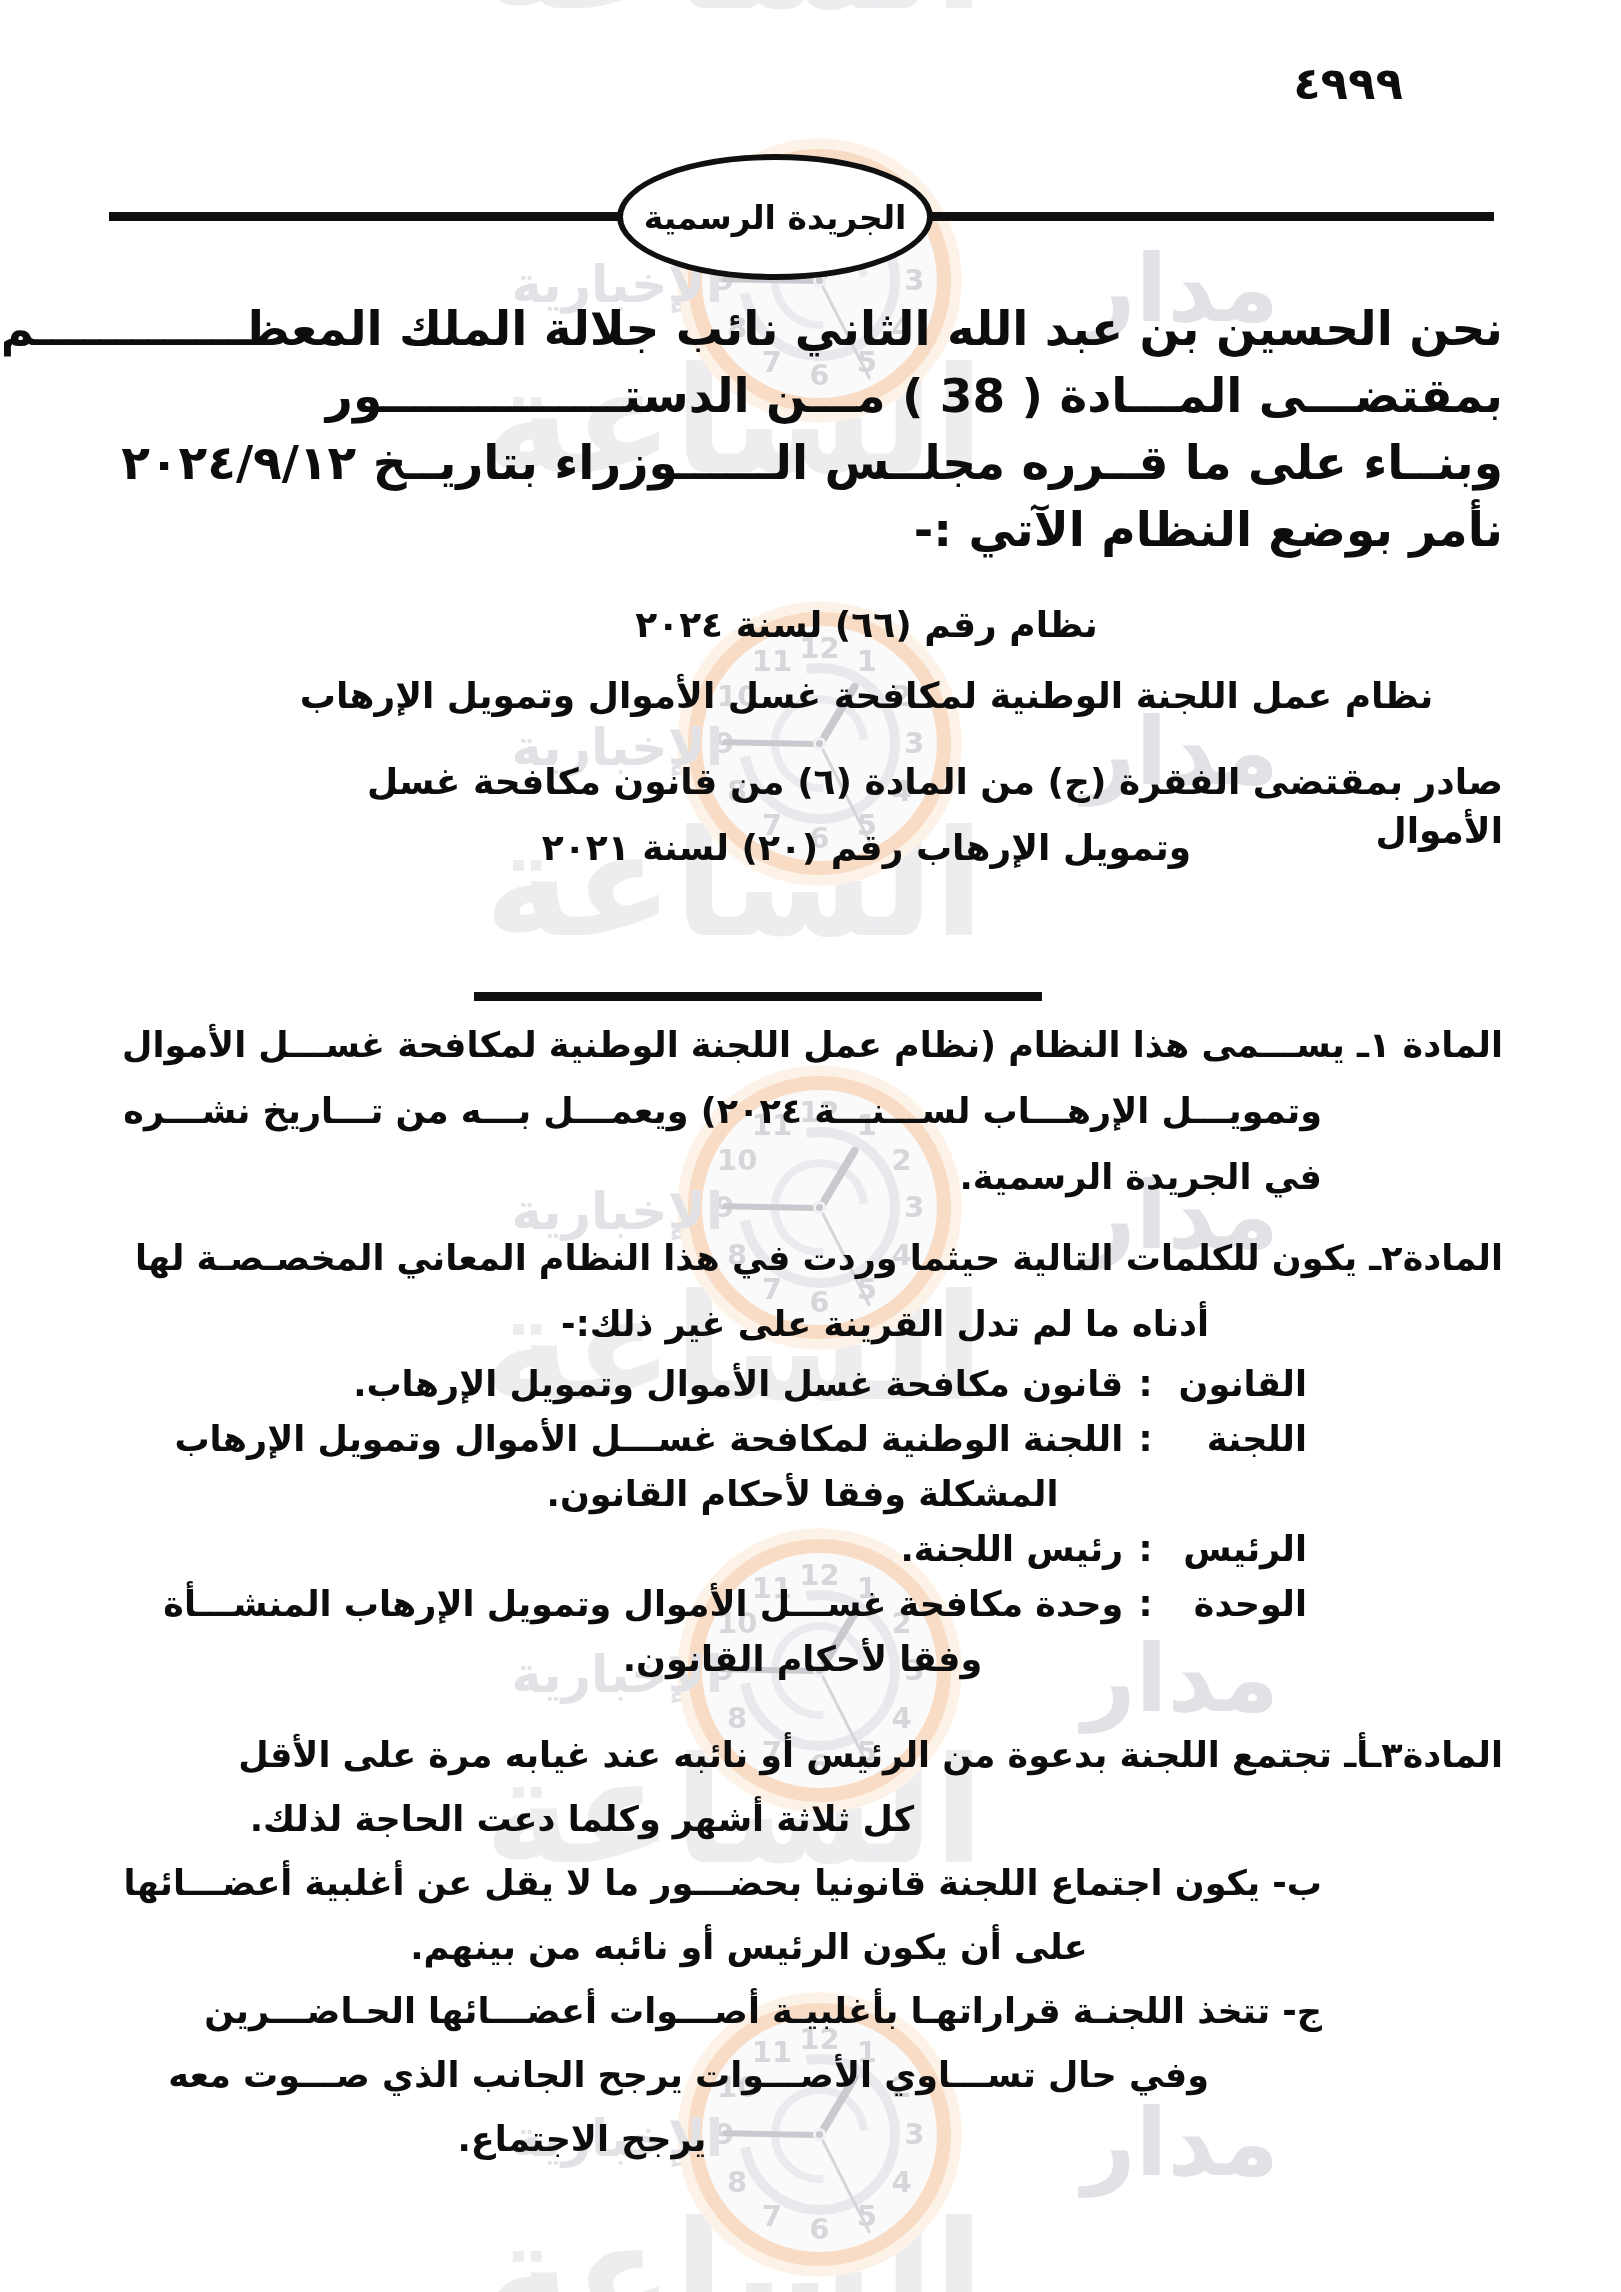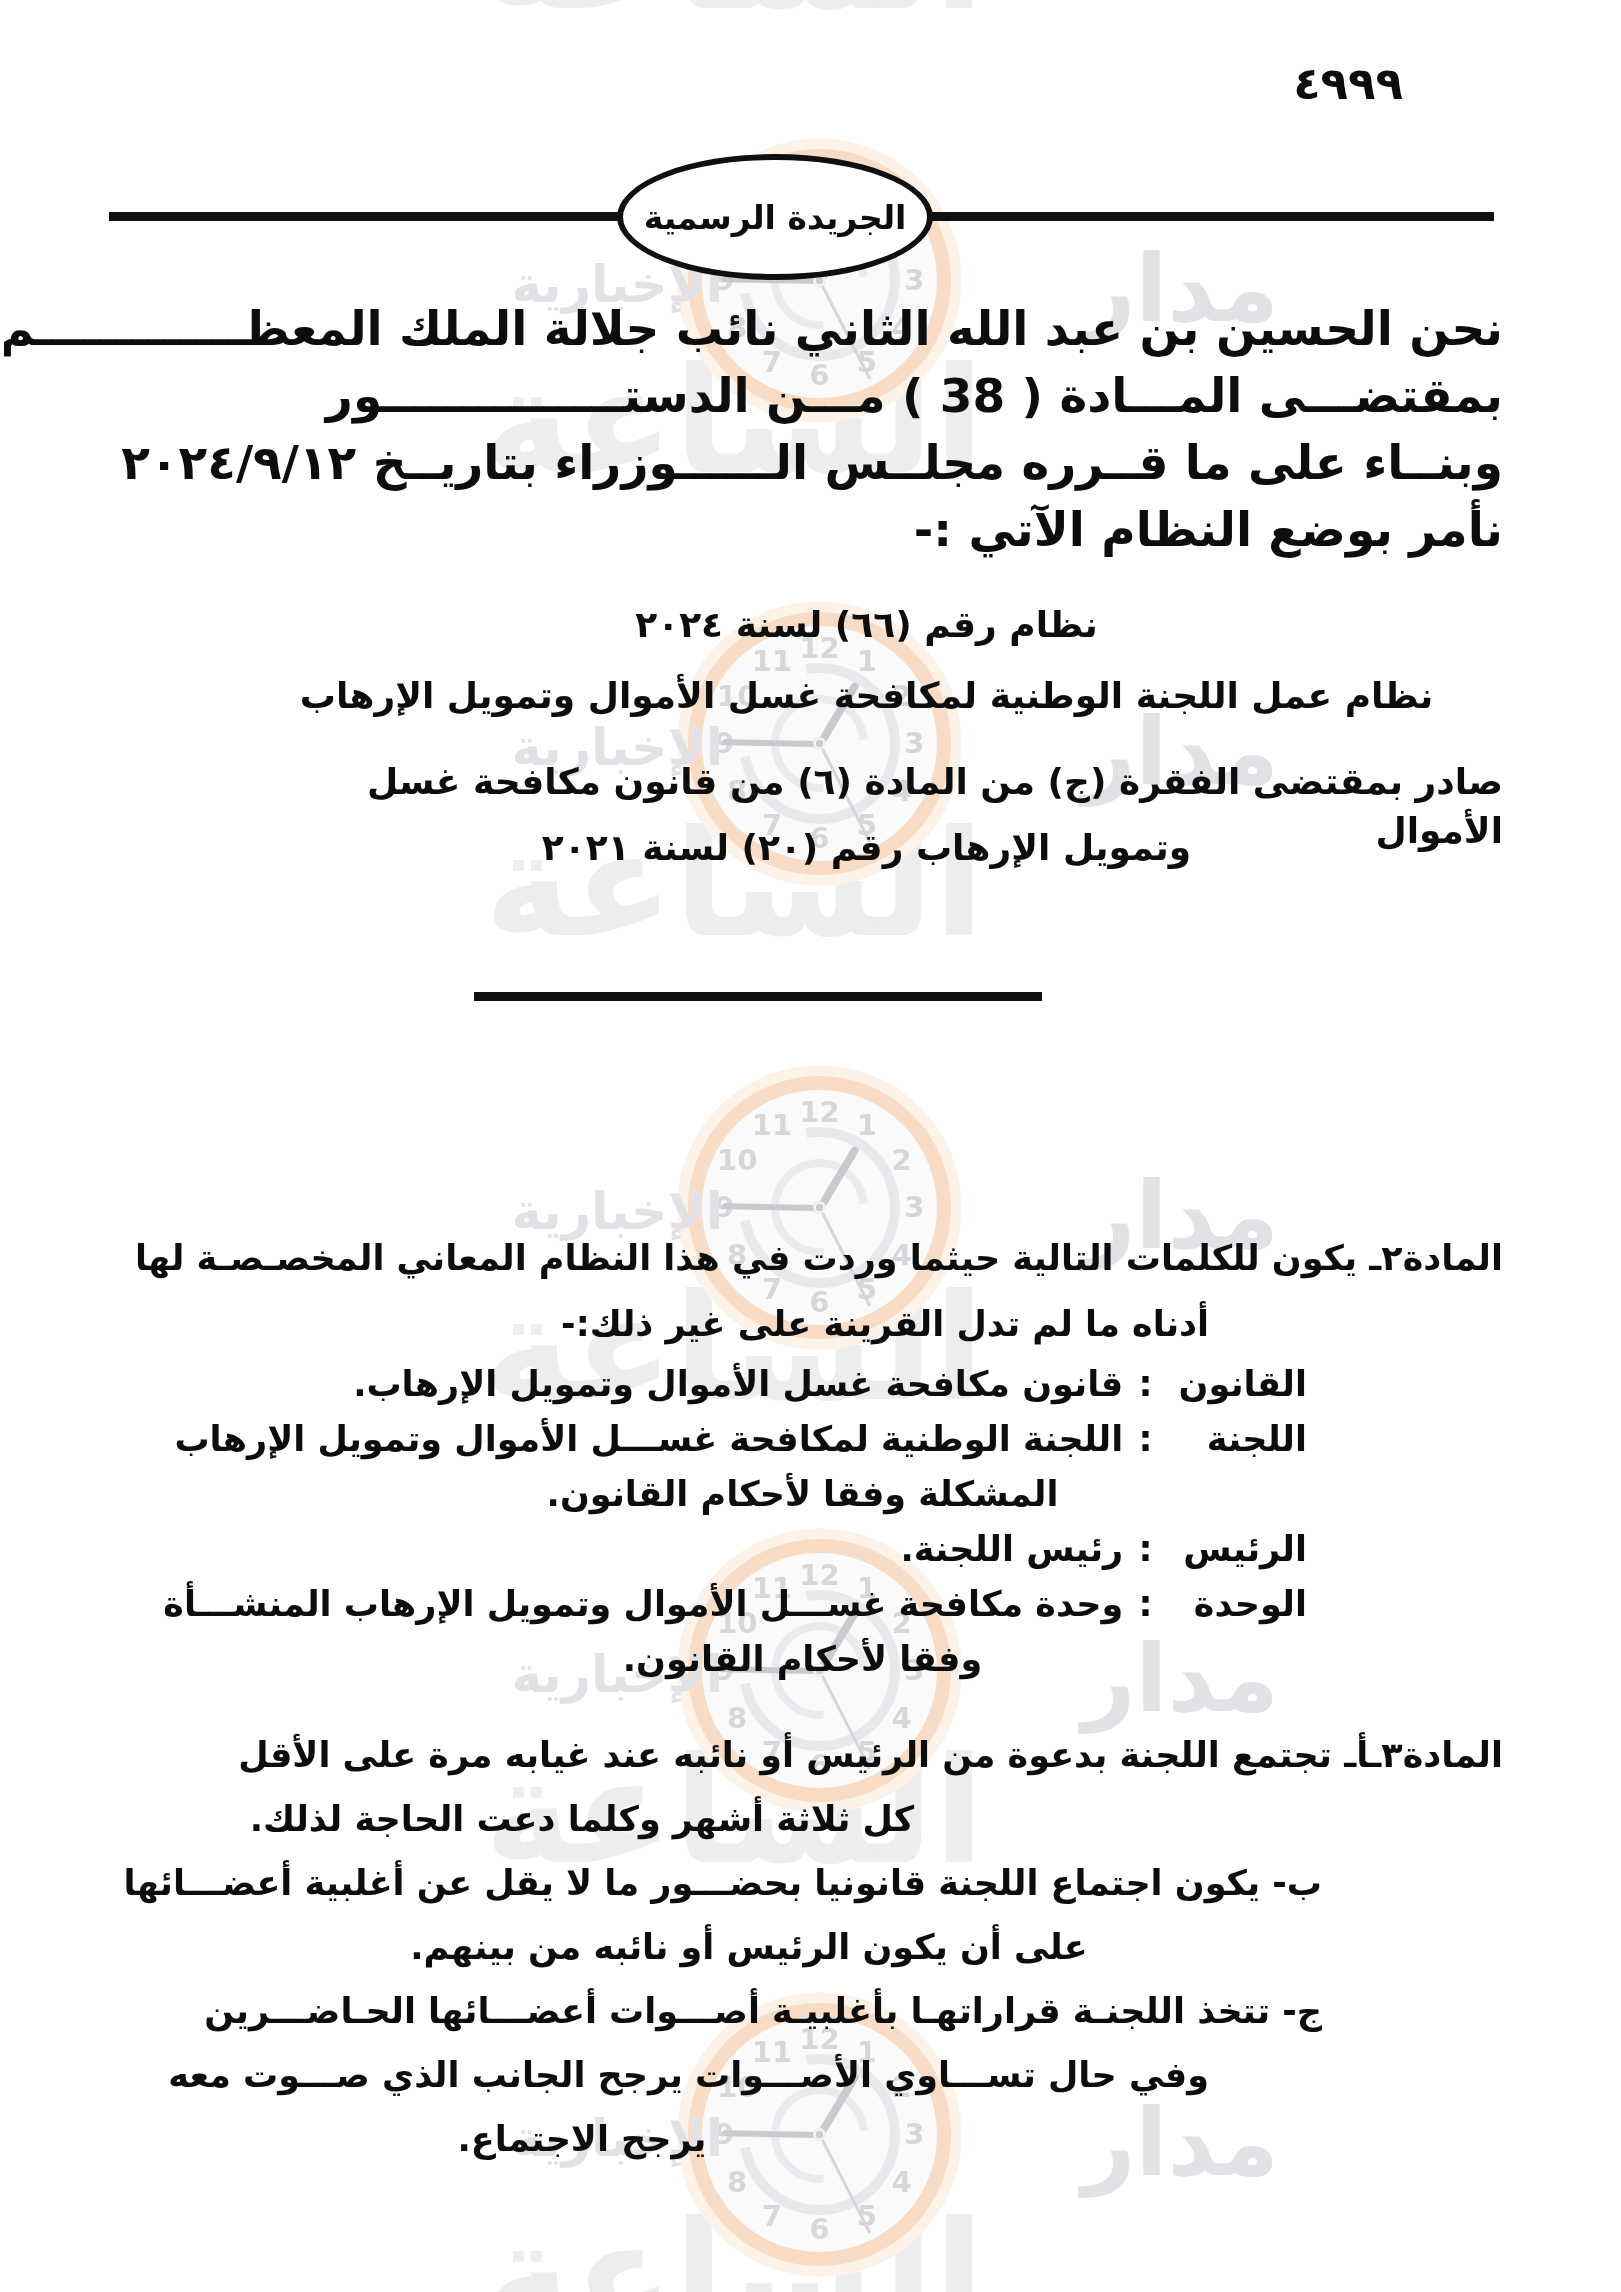--- a/index.html
+++ b/index.html
@@ -311,20 +311,25 @@
         <div class="line">نأمر بوضع النظام الآتي :-</div>
       </div>
 
       <div class="titleblock">
         <div class="t t1">نظام رقم (٦٦) لسنة ٢٠٢٤</div>
         <div class="t t2">نظام عمل اللجنة الوطنية لمكافحة غسل الأموال وتمويل الإرهاب</div>
         <div class="t t3">صادر بمقتضى الفقرة (ج) من المادة (٦) من قانون مكافحة غسل الأموال</div>
         <div class="t t4">وتمويل الإرهاب رقم (٢٠) لسنة ٢٠٢١</div>
       </div>
 
+      <div class="article article1">
+        <div class="line">المادة ١ـ يســـمى هذا النظام (نظام عمل اللجنة الوطنية لمكافحة غســـل الأموال</div>
+        <div class="line indent">وتمويـــل الإرهـــاب لســـنـــة ٢٠٢٤) ويعمـــل بـــه من تـــاريخ نشـــره</div>
+        <div class="line indent">في الجريدة الرسمية.</div>
+      </div>
 
       <div class="article article2">
         <div class="line">المادة٢ـ يكون للكلمات التالية حيثما وردت في هذا النظام المعاني المخصـصـة لها</div>
         <div class="line indent-more">أدناه ما لم تدل القرينة على غير ذلك:-</div>
 
         <div class="defrow">
           <span class="defterm">القانون</span>
           <span class="defsep">:</span>
           <span class="deftext">قانون مكافحة غسل الأموال وتمويل الإرهاب.</span>
         </div>

